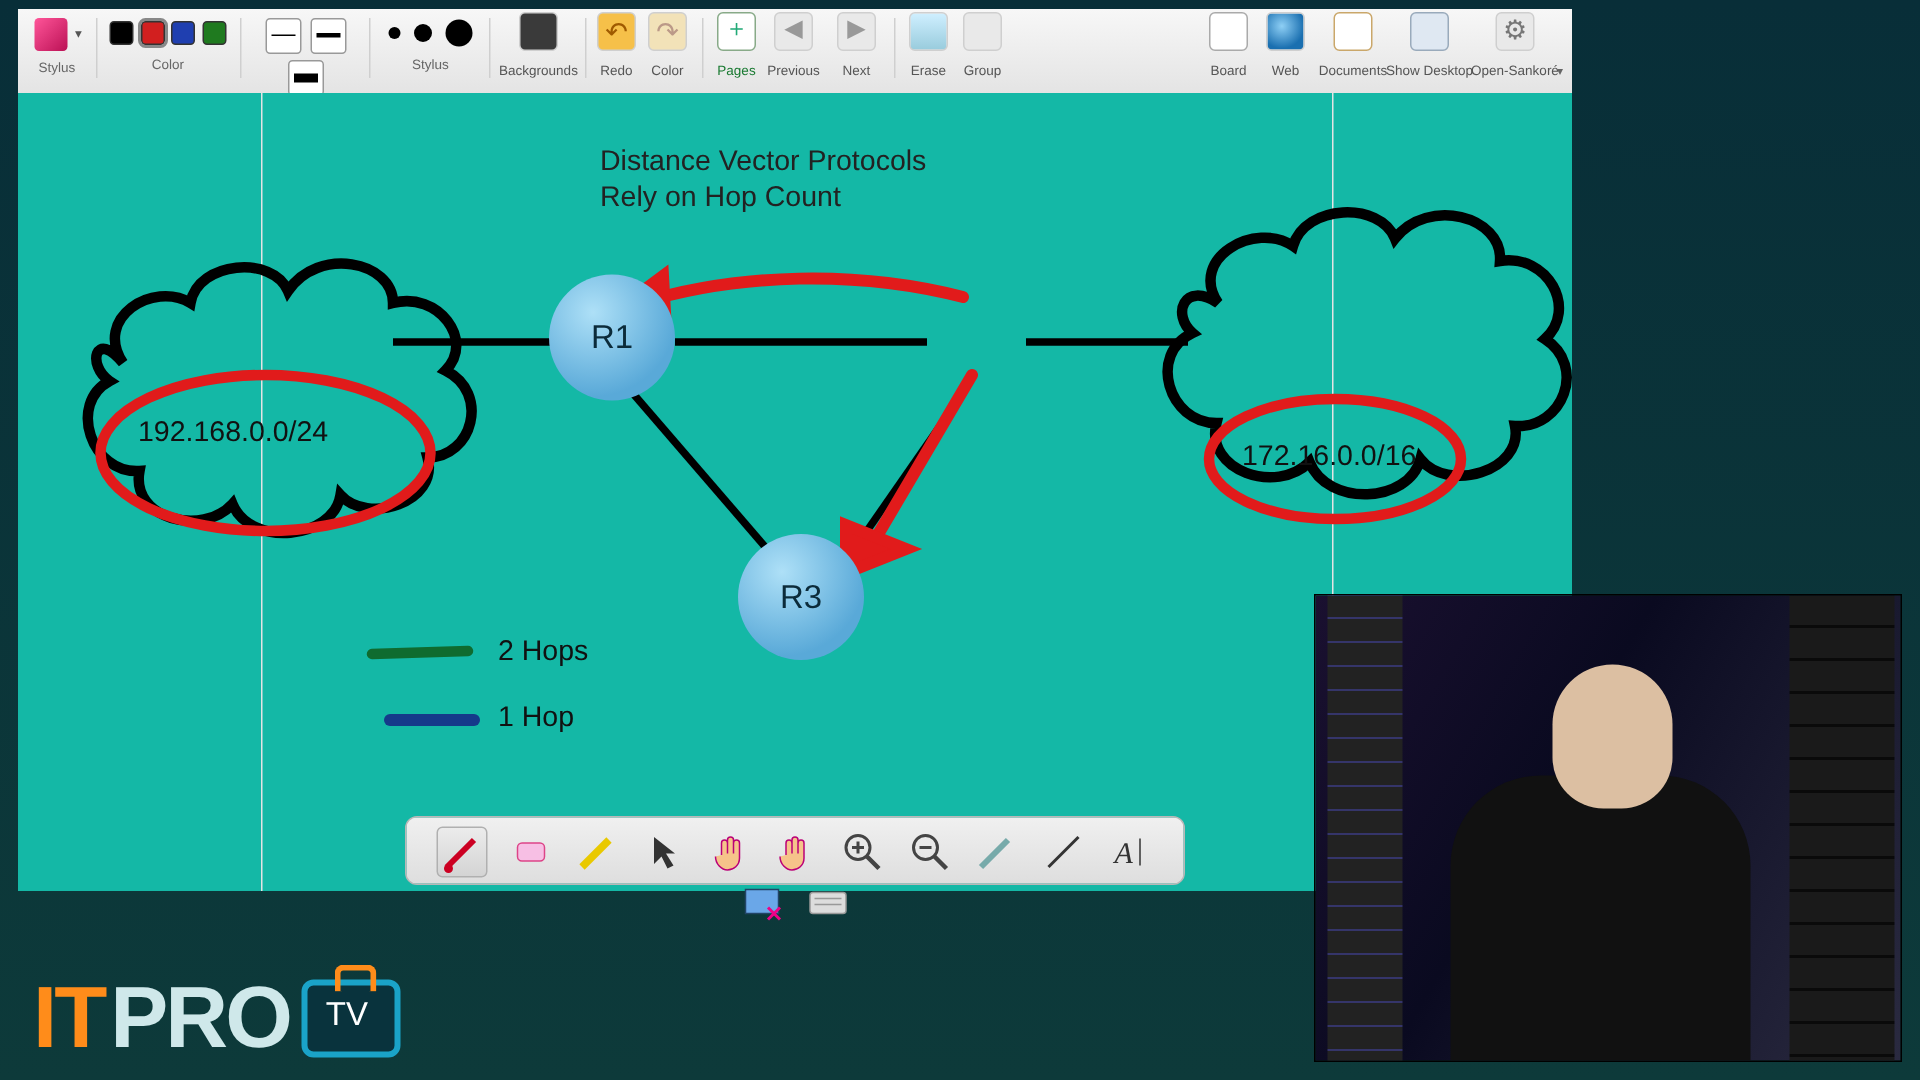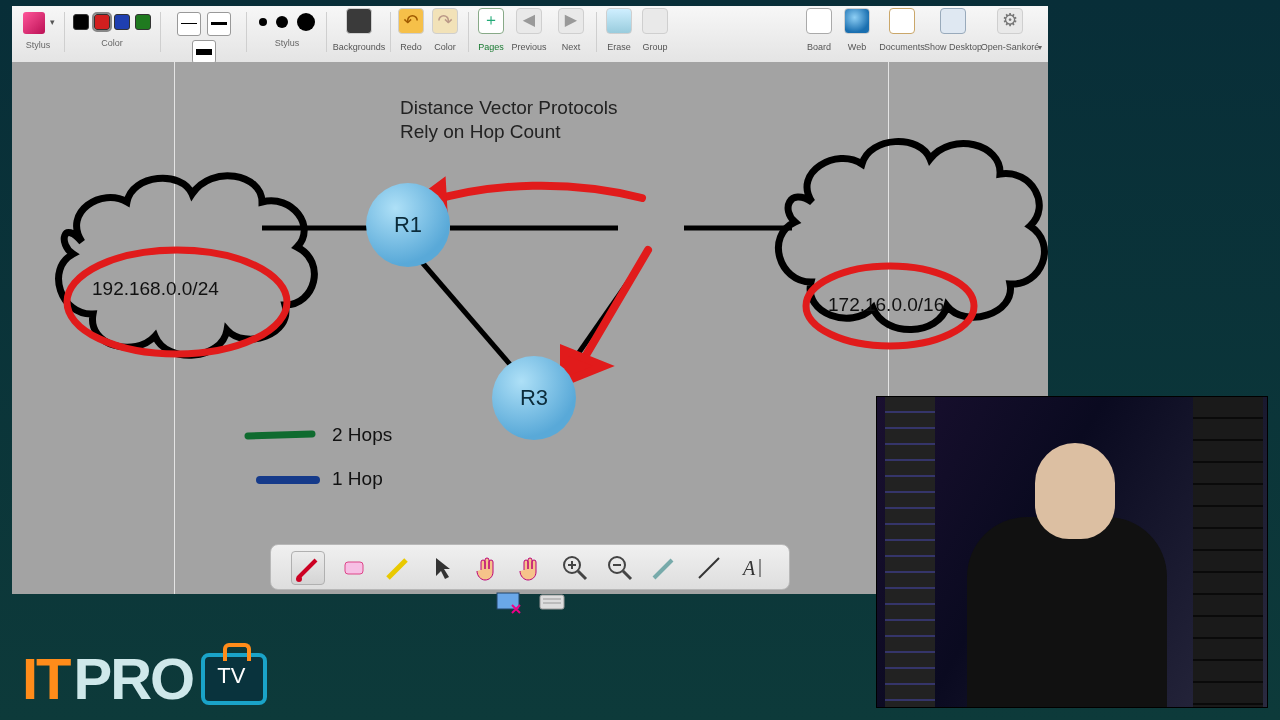--- a/index.html
+++ b/index.html
@@ -10,21 +10,21 @@
   .toolbar{position:absolute;left:0;top:0;right:0;height:56px;background:linear-gradient(#f7f7f7,#e4e4e4);border-bottom:1px solid #bfbfbf;font-size:9px;color:#555}
   .tb-group{position:absolute;top:4px;text-align:center}
   .tb-group .gl{position:absolute;left:0;right:0;bottom:-14px;font-size:9px;color:#666}
   .sep{position:absolute;top:6px;width:0;height:40px;border-left:1px solid #cfcfcf}
   .ico{display:inline-block;width:22px;height:22px;margin:2px 2px;border-radius:3px;vertical-align:middle}
   .sq{width:14px;height:14px;margin:4px 1px;border:1px solid #333}
   .tb-btn{position:relative;display:inline-block;width:30px;height:46px;text-align:center;vertical-align:top}
   .tb-btn .cap{position:absolute;left:-6px;right:-6px;bottom:0;font-size:9px;color:#555;white-space:nowrap}
   .tb-ic{display:block;margin:2px auto 0 auto;width:24px;height:24px;border-radius:4px;background:#e9e9e9;border:1px solid #cfcfcf}
   
-  .canvas{position:absolute;left:0;top:56px;right:0;bottom:0;background:#a3a3a3}
+  .canvas{position:absolute;left:0;top:56px;right:0;bottom:0;background:#14b8a6}
   .margin-l{position:absolute;left:162px;top:0;bottom:0;border-left:1px solid #e4e4e4}
   .margin-r{position:absolute;left:876px;top:0;bottom:0;border-left:1px solid #e4e4e4}
   
   .lefttabs{position:absolute;left:0px;top:66px;width:22px}
   .righttabs{position:absolute;right:0px;top:66px;width:22px}
   .tab{width:20px;height:22px;margin-bottom:2px;background:linear-gradient(#f3f3f3,#dcdcdc);border:1px solid #bcbcbc;border-radius:3px;font-size:11px;color:#555;text-align:center;line-height:20px}
   
   .btool{position:absolute;left:258px;bottom:4px;width:520px;height:46px;border:1px solid #b8b8b8;border-radius:8px;background:linear-gradient(#f0f0f0,#dedede);text-align:center;padding-top:6px;box-sizing:border-box}
   .btool .bt{display:inline-block;width:32px;height:32px;margin:0 4px;border-radius:4px;vertical-align:middle;position:relative}
   .btool .bt.sel{background:linear-gradient(#ececec,#d4d4d4);border:1px solid #b0b0b0}

